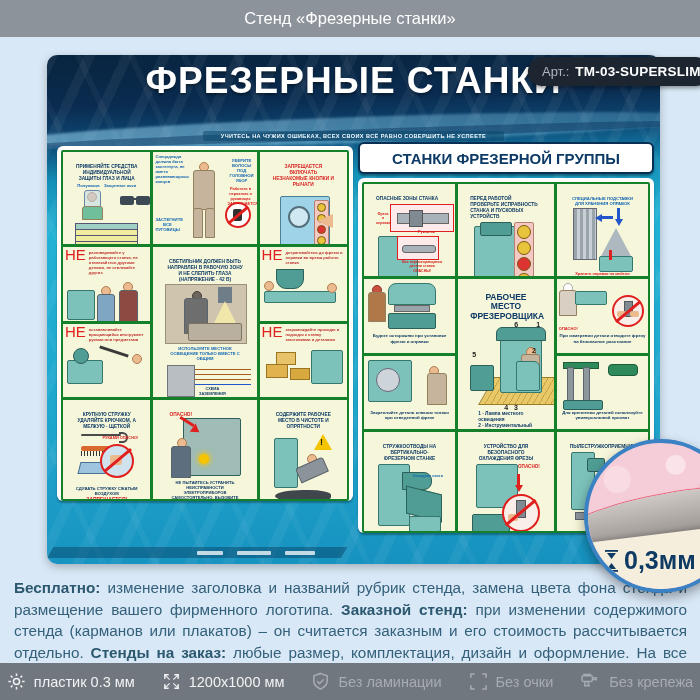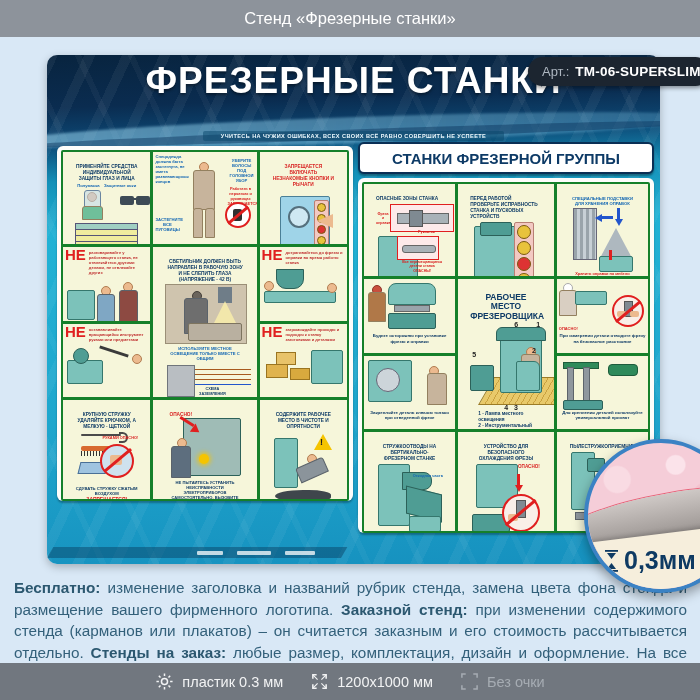--- a/index.html
+++ b/index.html
@@ -49,21 +49,21 @@
 
   .gl{grid-template-columns:1fr 1.18fr 1fr;grid-template-rows:92px 150px 1fr;}
   .gr1{grid-template-columns:1fr 1.05fr 1fr;grid-template-rows:92px 150px 1fr;}
 
   
   .t-navy{color:#0d3a66;font-weight:bold;font-size:4.8px;text-align:center;line-height:1.25;}
   .t-red{color:#d81f1f;font-weight:bold;font-size:4.8px;text-align:center;line-height:1.25;}
   .t-blue{color:#1467b3;font-weight:bold;font-size:4.2px;line-height:1.2;}
   .t-cap{color:#0d3a66;font-weight:bold;font-size:4.4px;text-align:center;line-height:1.25;}
   .ne-row{display:flex;gap:3px;align-items:flex-start;}
-  .ne-big{color:#e01f1f;font-weight:700;font-size:15px;line-height:.85;}
+  .ne-big{color:#e01f1f;font-weight:400;font-size:15px;line-height:.85;}
   .ne-txt{color:#c03030;font-size:4.1px;font-weight:bold;line-height:1.25;padding-top:1px;}
   .illo{position:relative;width:100%;}
 
   
   .sh{position:absolute;}
   .mach{background:#7cc2ba;border:1px solid #35776d;border-radius:2px;}
   .mach-d{background:#4f9d94;border:1px solid #2c6159;border-radius:2px;}
   .head{width:8px;height:8px;border-radius:50%;background:#ecba8f;border:1px solid #b07c50;}
   .body-t{background:#c7b49c;border-radius:3px 3px 0 0;border:1px solid #93805f;}
   .body-g{background:#8b949b;border-radius:3px 3px 0 0;border:1px solid #5b636b;}
@@ -116,21 +116,21 @@
 <body>
 
 <div id="canvas">
 
   <div class="topbar">
     <span>Стенд «Фрезерные станки»</span>
   </div>
 
   <div class="badge">
     <span class="lbl">Арт.:</span>
-    <span class="val">TM-06-SUPERSLIM</span>
+    <span class="val">TM-03-SUPERSLIM</span>
   </div>
 
   <div class="poster">
     <div class="swoosh"></div>
     <div class="swoosh2"></div>
     <div class="poster-title">ФРЕЗЕРНЫЕ СТАНКИ</div>
     <div class="motto">
       <span>УЧИТЕСЬ НА ЧУЖИХ ОШИБКАХ, ВСЕХ СВОИХ ВСЁ РАВНО СОВЕРШИТЬ НЕ УСПЕЕТЕ</span>
     </div>
 
@@ -519,18 +519,33 @@
     </div>
     <div class="binfo">
       <svg width="19" height="19" viewBox="0 0 20 20" fill="none" stroke="currentColor" stroke-width="1.6">
         <path d="M3 7V3h4M13 3h4v4M17 13v4h-4M7 17H3v-4"></path>
         <path d="M3 3l5 5M17 3l-5 5M17 17l-5-5M3 17l5-5" stroke-width="1.2"></path>
       </svg>
       <span>1200x1000 мм</span>
     </div>
     <div class="binfo muted">
       <svg width="19" height="19" viewBox="0 0 20 20" fill="none" stroke="currentColor" stroke-width="1.6">
+        <path d="M10 1.5 17 4v5.5c0 4.5-3.5 6.9-7 8.5-3.5-1.6-7-4-7-8.5V4z"></path>
+        <path d="M6.5 9.8l2.4 2.4 4.6-4.6"></path>
+      </svg>
+      <span>Без ламинации</span>
+    </div>
+    <div class="binfo muted">
+      <svg width="19" height="19" viewBox="0 0 20 20" fill="none" stroke="currentColor" stroke-width="1.6">
         <path d="M2 6V2h4M14 2h4v4M18 14v4h-4M6 18H2v-4"></path>
       </svg>
       <span>Без очки</span>
     </div>
+    <div class="binfo muted">
+      <svg width="21" height="19" viewBox="0 0 22 20" fill="none" stroke="currentColor" stroke-width="1.5">
+        <rect x="2" y="4" width="11" height="6" rx="1.5"></rect>
+        <path d="M13 6h4M13 8h4M17 5.5v3.5M5 10v4.5h4.5L8 10"></path>
+        <path d="M4 4V2.5h7V4"></path>
+      </svg>
+      <span>Без крепежа</span>
+    </div>
   </div>
 </div>
 
 </body></html>

